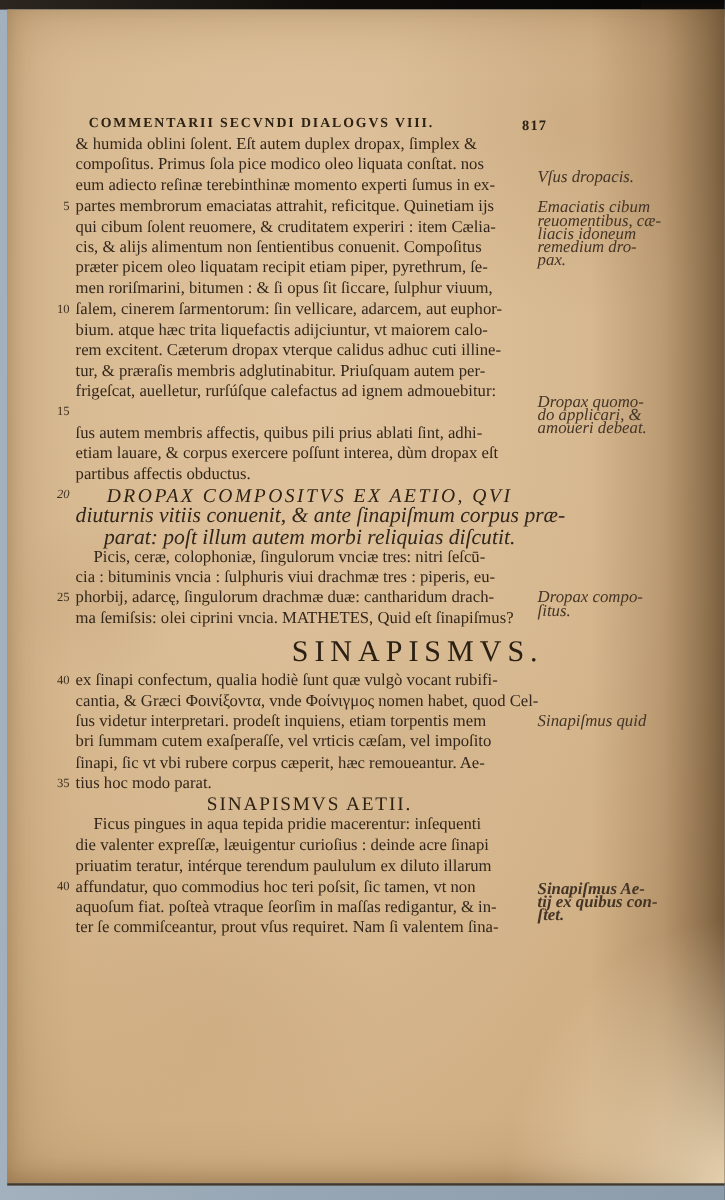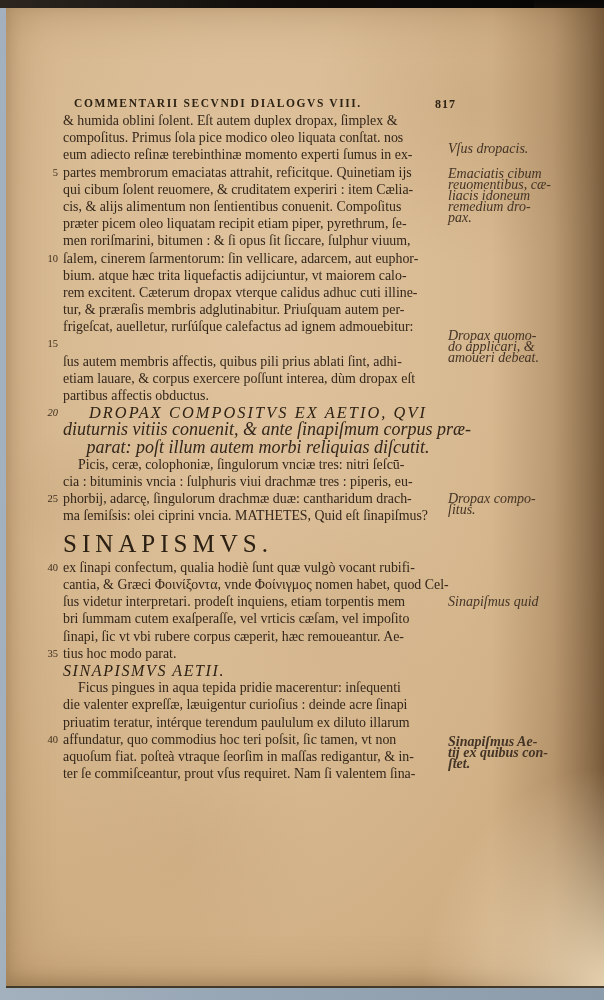--- a/index.html
+++ b/index.html
@@ -30,23 +30,23 @@
   .running-head{position:absolute;left:68px;top:89px;width:386px;text-align:left;
     font-size:11.5px;font-weight:bold;letter-spacing:1.6px;color:#2d2214;white-space:nowrap;}
   .pagenum{position:absolute;right:4px;top:0;font-weight:bold;letter-spacing:1px;font-size:12px;}
   .textblock{position:absolute;left:57px;top:104px;width:390px;color:#33261a;overflow:visible;}
   .line{position:relative;height:17.2px;line-height:17.2px;font-size:13.9px;white-space:nowrap;}
   .line .num{position:absolute;left:-22px;width:17px;text-align:right;
     font-size:10.5px;color:#3d2e1e;letter-spacing:0;}
   .bi{text-indent:15px;}
   .hc{font-style:italic;text-align:center;font-size:16.3px;letter-spacing:2.1px;color:#2e2215;}
   .hs{font-style:italic;text-align:center;font-size:18px;}
-  .hb{height:34.4px;line-height:37px;text-align:left;font-size:25px;
+  .hb{height:34.4px;line-height:37px;text-align:right;font-size:25px;
     letter-spacing:5px;color:#2b2013;}
-  .hi{font-style:italic;font-size:16px;letter-spacing:1.6px;color:#2e2215;}
+  .hi{text-align:center;font-size:16px;letter-spacing:1.6px;color:#2e2215;}
   .margin-notes{position:absolute;left:442px;top:0;width:108px;}
   .mnote{position:absolute;left:0;width:104px;font-style:italic;font-size:14px;
     line-height:10.9px;color:#443425;white-space:pre-line;}
 </style>
 </head>
 <body>
 
 <div class="scan">
   <div class="edge-top"></div>
   <div class="edge-top-right"></div>

